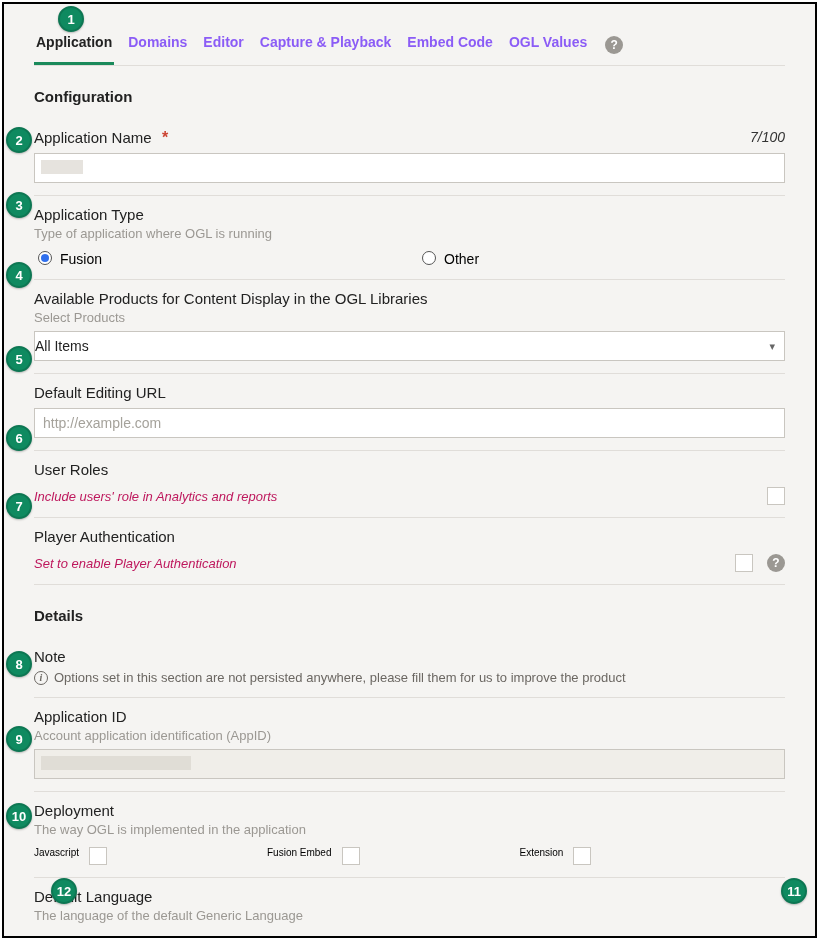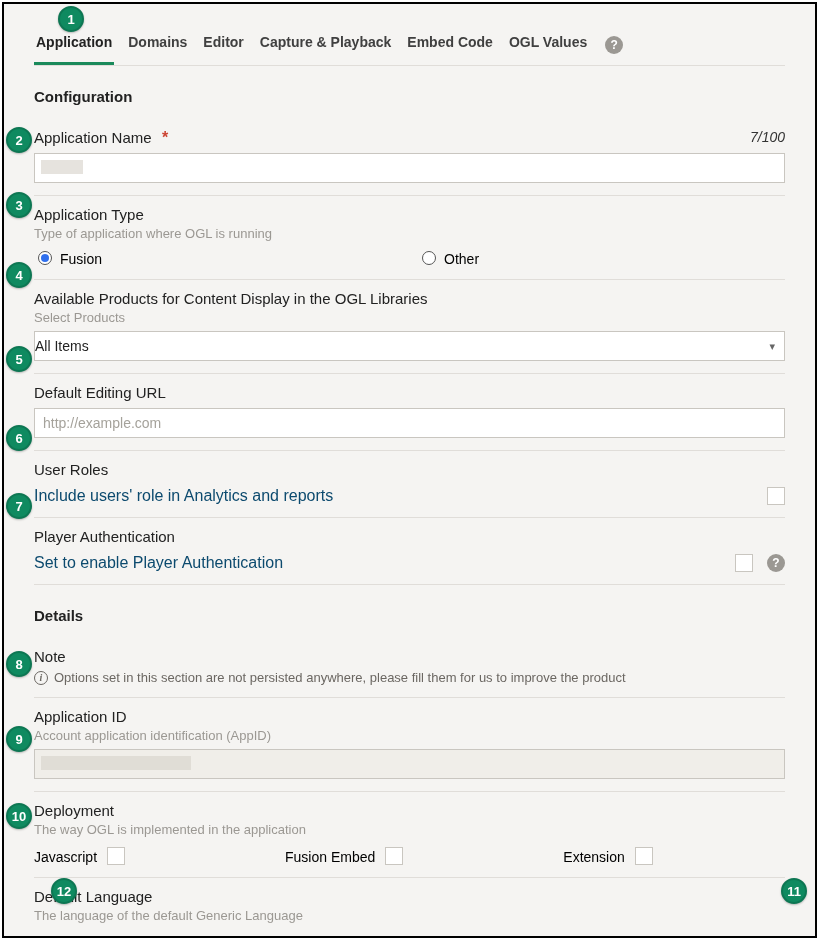--- a/index.html
+++ b/index.html
@@ -26,21 +26,21 @@
     align-items: center;
     gap: 12px;
     border-bottom: 1px solid #e0ddd9;
     padding-bottom: 0;
     position: relative;
   }
   .tab {
     padding: 10px 2px 12px 2px;
     font-size: 14px;
     font-weight: 600;
-    color: #404040;
+    color: #8b5cf6;
     cursor: pointer;
     border-bottom: 3px solid transparent;
   }
   .tab.active {
     color: #222;
     border-bottom: 3px solid #1a8a5b;
   }
   .help-circle {
     width: 18px; height: 18px;
     border-radius: 50%;
@@ -161,21 +161,21 @@
     border-radius: 50%;
     background: #2f6fed;
   }
 
   .checkbox-row {
     display: flex;
     align-items: center;
     justify-content: space-between;
     margin-top: 8px;
   }
-  .checkbox-row .sublabel-left { font-size: 16px; color: #0c4a6e; }
+  .checkbox-row .sublabel-left { font-size: 13px; color: #be185d; font-style: italic; }
   .checkbox-box {
     width: 18px; height: 18px;
     border: 1px solid #c9c6c0;
     background: #fff;
     display: inline-block;
   }
   .checkbox-with-help {
     display: flex;
     align-items: center;
     gap: 10px;
@@ -202,23 +202,23 @@
     font-family: Georgia, serif;
   }
 
   .deploy-row {
     display: flex;
     gap: 160px;
     margin-top: 10px;
   }
   .deploy-item {
     display: flex;
-    align-items: flex-end;
+    align-items: flex-start;
     gap: 10px;
-    font-size: 14px;
+    font-size: 10px;
   }
 
   .callout {
     position: absolute;
     width: 26px; height: 26px;
     border-radius: 50%;
     background: #0f8a60;
     border: 2px solid #0d7753;
     color: #fff;
     display: flex;

